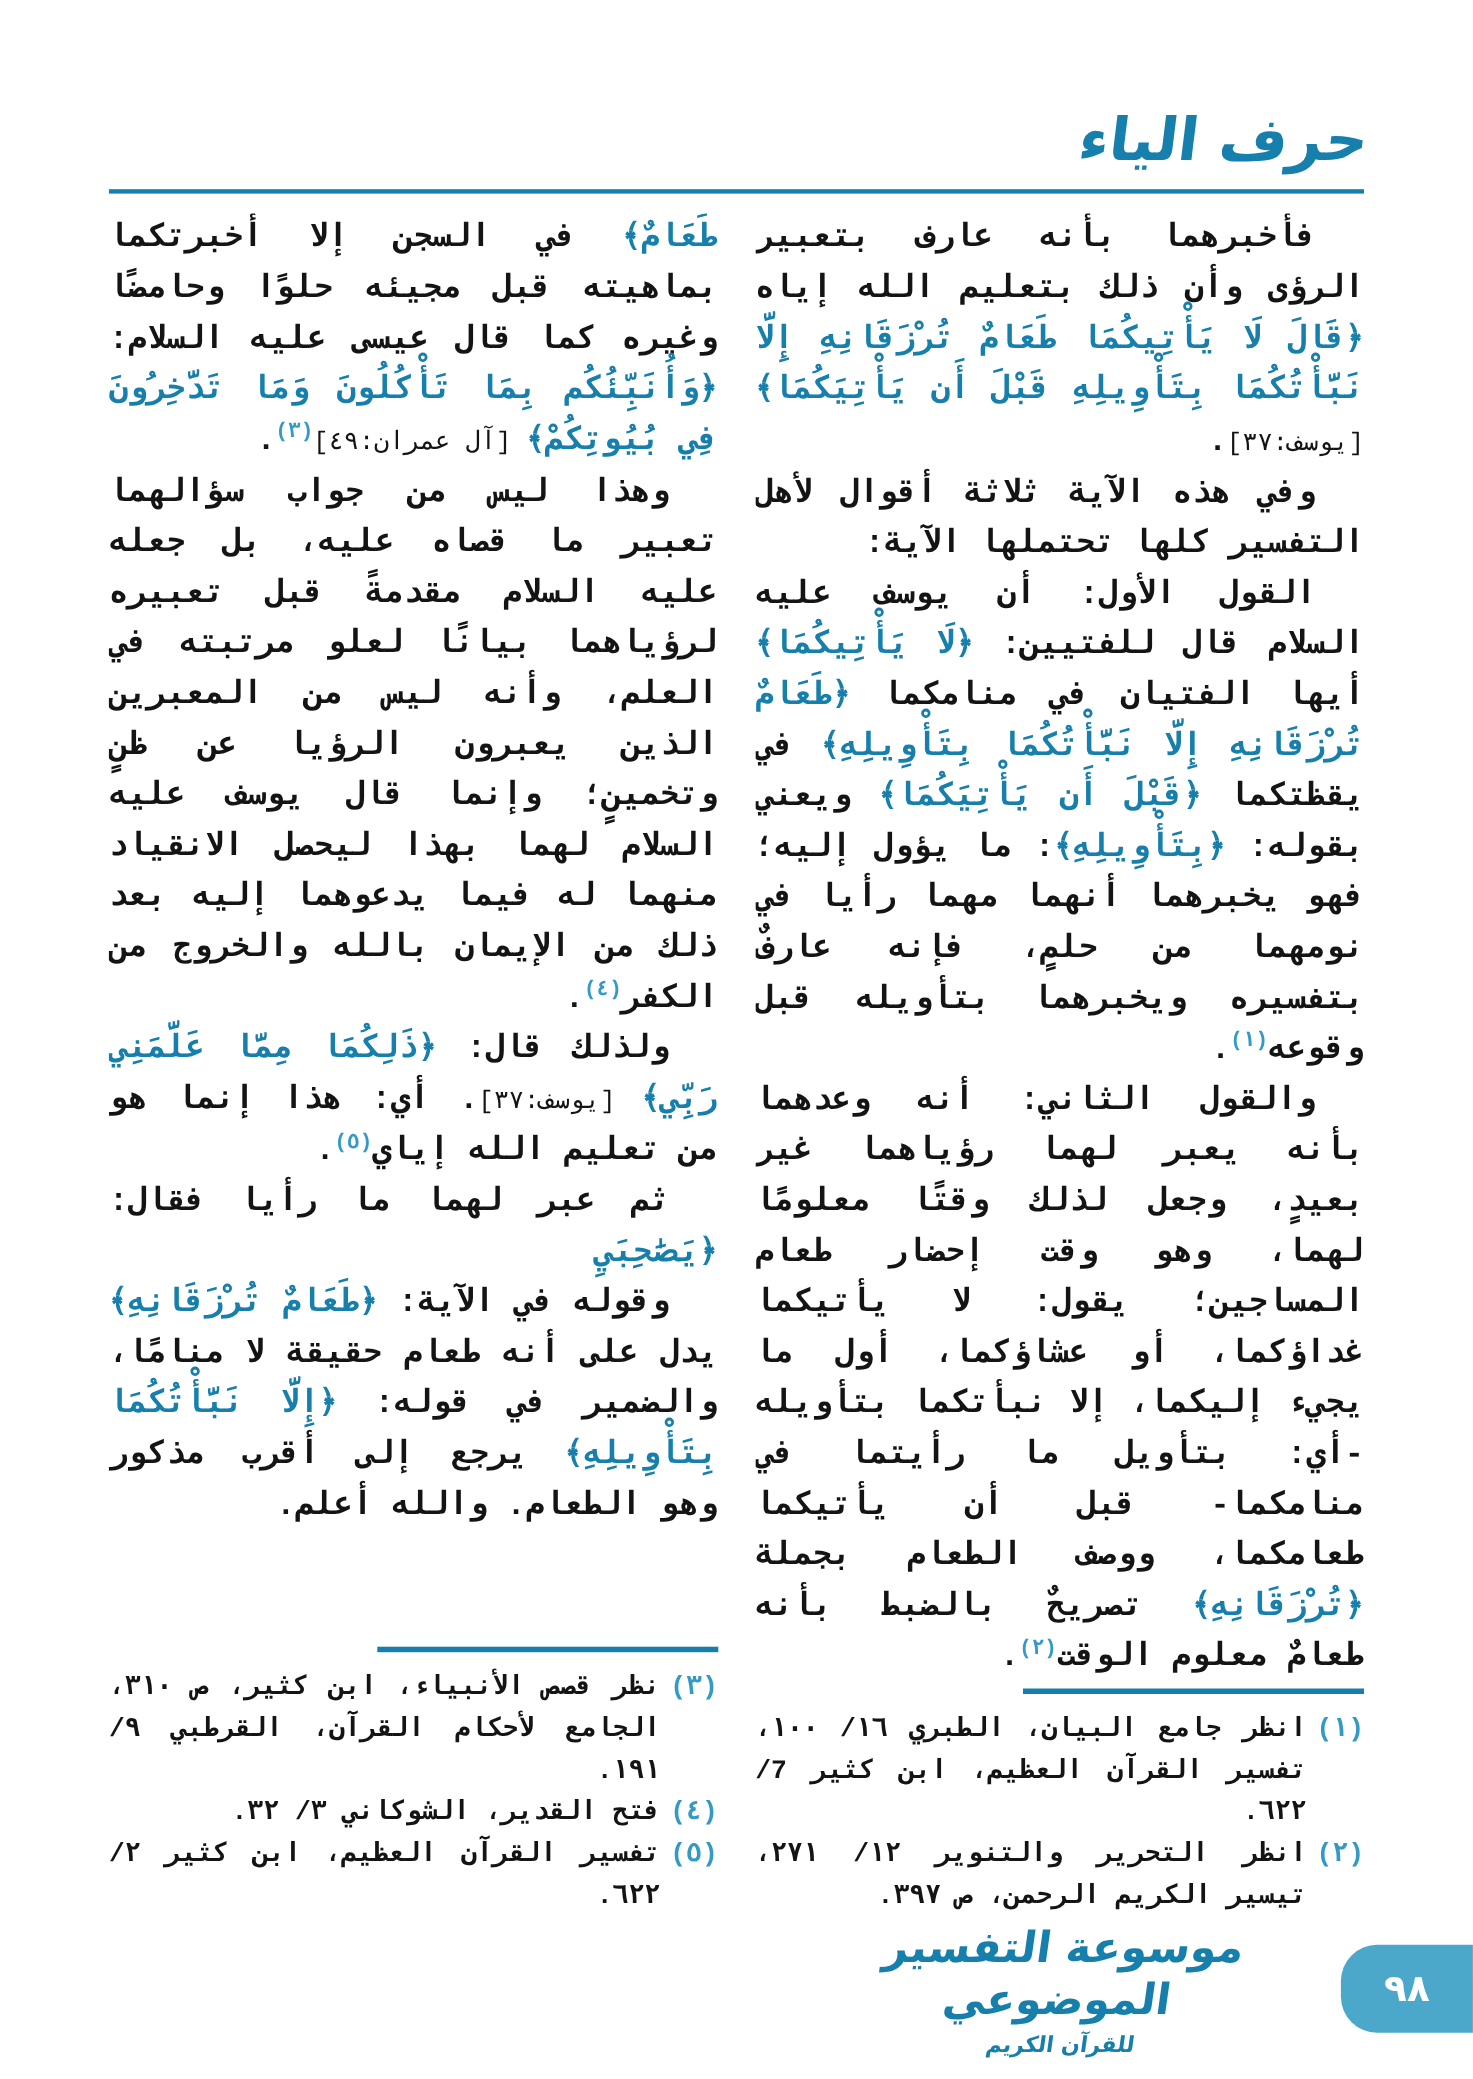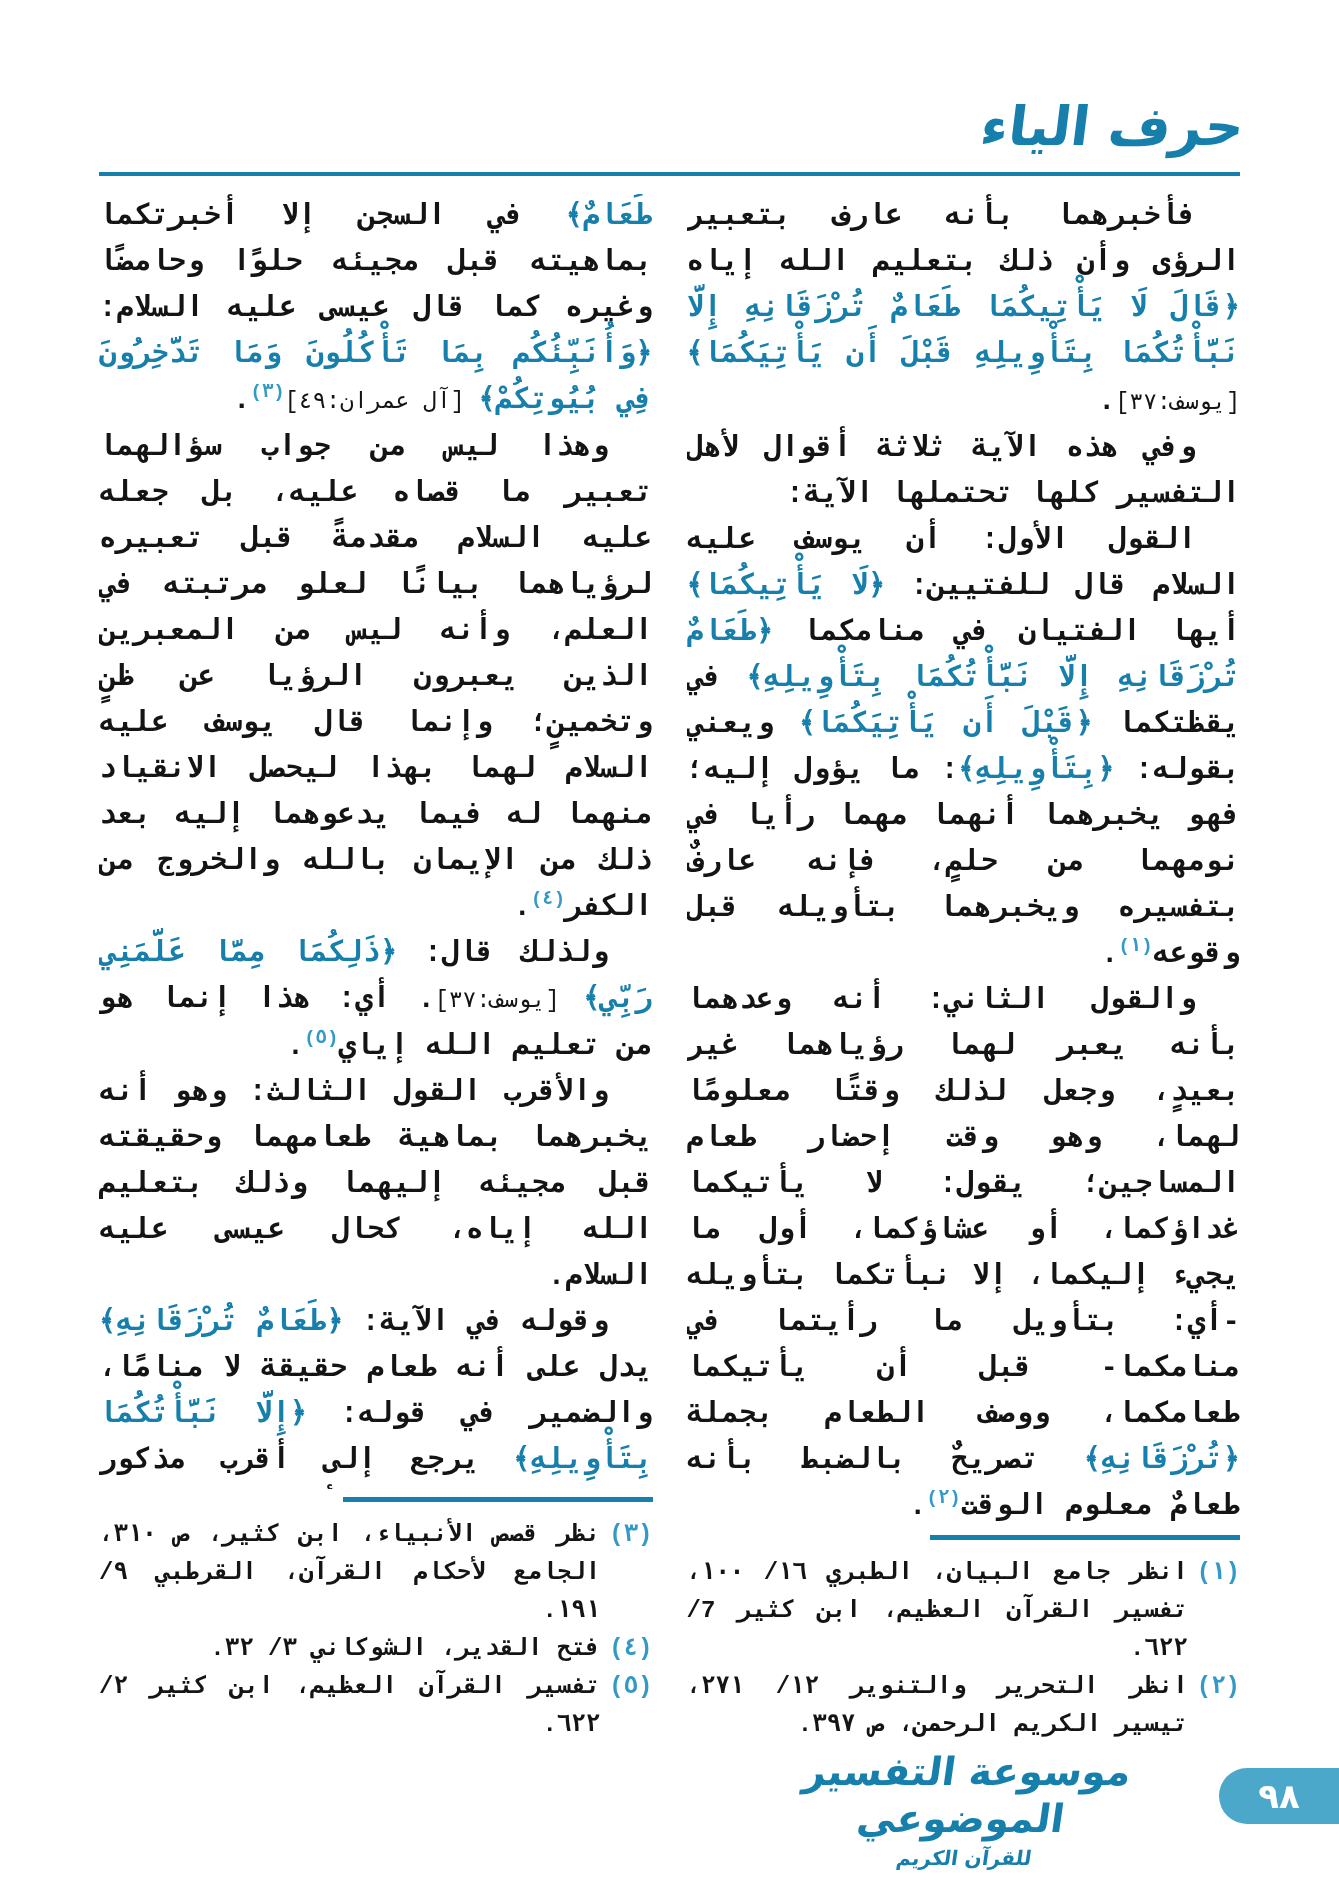--- a/index.html
+++ b/index.html
@@ -34,21 +34,21 @@
   .seg-f{color:var(--marker);font-size:19px;vertical-align:super;line-height:0;font-weight:bold;}
   .fn-block{padding-top:8px;}
   .fn-rule{width:56%;height:5px;background:var(--accent);margin-bottom:14px;}
   .footnote{display:flex;gap:9px;font-size:24px;line-height:38px;color:var(--ink);font-weight:bold;align-items:flex-start;}
   .fn-marker{color:var(--marker);flex:0 0 auto;}
   .fn-text{text-align:justify;min-width:0;}
   .logo{position:absolute;bottom:20px;right:160px;width:430px;text-align:center;color:var(--accent);}
   .logo-l1{font-size:39px;font-weight:bold;transform:skewX(-8deg);line-height:1.2;}
   .logo-l2{font-size:20px;font-weight:bold;margin-top:3px;transform:skewX(-8deg);}
   .page-tab{
-    position:absolute;top:1768px;right:0;width:120px;height:56px;background:var(--tab);
+    position:absolute;top:1768px;right:0;width:120px;height:80px;background:var(--tab);
     border-radius:33px 0 0 33px;display:flex;align-items:center;justify-content:center;
     color:#ffffff;font-size:34px;font-weight:bold;
   }
 </style>
 </head>
 <body>
 
 <div class="page">
 
   <div class="header">
@@ -78,23 +78,22 @@
             </div>
           </div>
       </div>
     </section>
 
     <section class="col col-left">
       <div class="body">
           <p class="para"><span class="seg-q">طَعَامٌ﴾</span><span class="seg-t"> في السجن إلا أخبرتكما بماهيته قبل مجيئه حلوًا وحامضًا وغيره كما قال عيسى عليه السلام: </span><span class="seg-q">﴿وَأُنَبِّئُكُم بِمَا تَأْكُلُونَ وَمَا تَدَّخِرُونَ فِي بُيُوتِكُمْ﴾</span><span class="seg-r"> [آل عمران:٤٩]</span><span class="seg-f">(٣)</span><span class="seg-t">.</span></p>
           <p class="para"><span class="seg-t">وهذا ليس من جواب سؤالهما تعبير ما قصاه عليه، بل جعله عليه السلام مقدمةً قبل تعبيره لرؤياهما بيانًا لعلو مرتبته في العلم، وأنه ليس من المعبرين الذين يعبرون الرؤيا عن ظنٍ وتخمينٍ؛ وإنما قال يوسف عليه السلام لهما بهذا ليحصل الانقياد منهما له فيما يدعوهما إليه بعد ذلك من الإيمان بالله والخروج من الكفر</span><span class="seg-f">(٤)</span><span class="seg-t">.</span></p>
           <p class="para"><span class="seg-t">ولذلك قال: </span><span class="seg-q">﴿ذَلِكُمَا مِمَّا عَلَّمَنِي رَبِّي﴾</span><span class="seg-r"> [يوسف:٣٧]</span><span class="seg-t">. أي: هذا إنما هو من تعليم الله إياي</span><span class="seg-f">(٥)</span><span class="seg-t">.</span></p>
-          <p class="para"><span class="seg-t">والأقرب القول الثالث: وهو أنه يخبرهما بماهية طعامهما وحقيقته قبل مجيئه إليهما وذلك بتعليم الله إياه، كحال عيسى عليه السلام.</span></p>
+          <p class="para"><span class="seg-t">ثم عبر لهما ما رأيا فقال: </span><span class="seg-q">﴿يَصَٰحِبَيِ</span></p>
           <p class="para"><span class="seg-t">وقوله في الآية: </span><span class="seg-q">﴿طَعَامٌ تُرْزَقَانِهِ﴾</span><span class="seg-t"> يدل على أنه طعام حقيقة لا منامًا، والضمير في قوله: </span><span class="seg-q">﴿إِلَّا نَبَّأْتُكُمَا بِتَأْوِيلِهِ﴾</span><span class="seg-t"> يرجع إلى أقرب مذكور وهو الطعام. والله أعلم.</span></p>
-          <p class="para"><span class="seg-t">ثم عبر لهما ما رأيا فقال: </span><span class="seg-q">﴿يَصَٰحِبَيِ</span></p>
         </div>
       <div class="fn-block">
         <div class="fn-rule"></div>
         <div class="fns">
             <div class="footnote">
               <span class="fn-marker">(٣)</span>
               <span class="fn-text">نظر قصص الأنبياء، ابن كثير، ص ٣١٠، الجامع لأحكام القرآن، القرطبي ٩/ ١٩١.</span>
             </div>
             <div class="footnote">
               <span class="fn-marker">(٤)</span>

